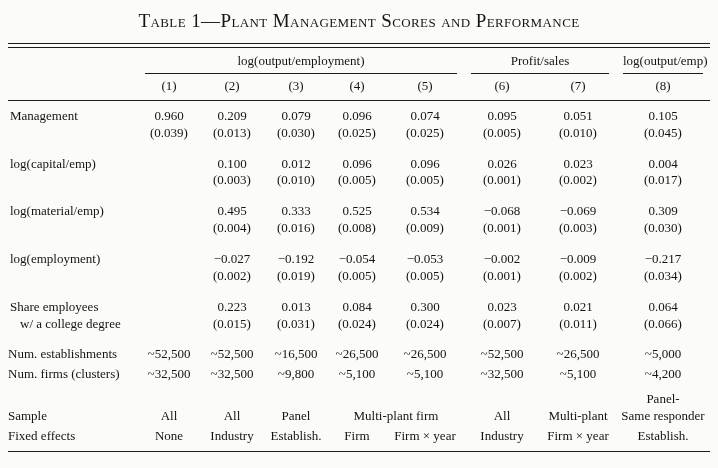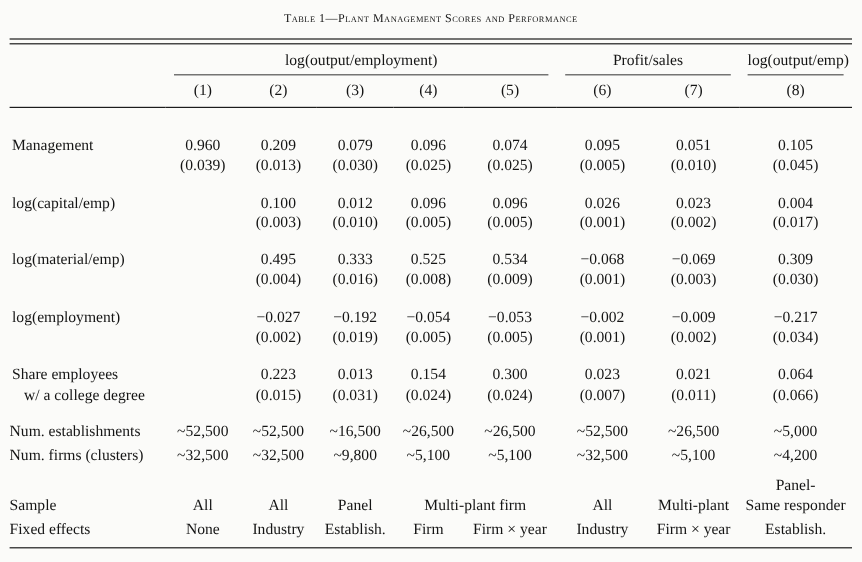--- a/index.html
+++ b/index.html
@@ -9,21 +9,21 @@
     width: 718px;
     height: 468px;
     overflow: hidden;
     font-family: "Liberation Serif", "DejaVu Serif", serif;
     color: #141414;
   }
   .page { padding: 6px 8px 0 8px; }
   .title {
     text-align: center;
     font-variant: small-caps;
-    font-size: 10px;
+    font-size: 19px;
     letter-spacing: 0.4px;
     margin: 4px 0 11px 0;
     white-space: nowrap;
   }
   .double-rule {
     height: 3px;
     border-top: 1.4px solid #1c1c1c;
     border-bottom: 1px solid #1c1c1c;
   }
   table {
@@ -33,21 +33,21 @@
     font-size: 13px;
   }
   td, th { font-weight: normal; text-align: center; padding: 1px 0; line-height: 1.3; overflow: hidden; }
   td.lbl { text-align: left; padding-left: 2px; }
   td.lbl2 { padding-left: 12px; }
 
   .grp-row th { padding: 5px 0 0 0; vertical-align: bottom; }
   .grp { border-bottom: 1px solid #1c1c1c; padding-bottom: 3px; margin: 0 7px; white-space: nowrap; }
   .colnum-row td { padding: 4px 0 5px 0; border-bottom: 1px solid #1c1c1c; }
 
-  #coef-body tr.coef:first-child td { padding-top: 23px; }
+  #coef-body tr.coef:first-child td { padding-top: 7px; }
   tr.coef td { padding-top: 2px; padding-bottom: 0; }
   tr.se td { padding-top: 0; padding-bottom: 1px; }
   tr.gap td { height: 11px; padding: 0; }
   tr.stat td { padding: 1.5px 0; }
 
   tr.prefoot td { height: 6px; padding: 0; }
   tr.sample-row td { vertical-align: bottom; padding: 1px 0; }
   tr.fe-row td { padding: 2px 0 6px 0; }
 
   .bottom-rule { border-top: 1.4px solid #1c1c1c; }
@@ -197,21 +197,21 @@
           <td>(0.034)</td>
         </tr>
         <tr class="gap">
           <td colspan="9"></td>
         </tr>
         <tr class="coef">
           <td class="lbl">Share employees</td>
           <td></td>
           <td>0.223</td>
           <td>0.013</td>
-          <td>0.154</td>
+          <td>0.084</td>
           <td>0.300</td>
           <td>0.023</td>
           <td>0.021</td>
           <td>0.064</td>
         </tr>
         <tr class="se">
           <td class="lbl lbl2">w/ a college degree</td>
           <td></td>
           <td>(0.015)</td>
           <td>(0.031)</td>

